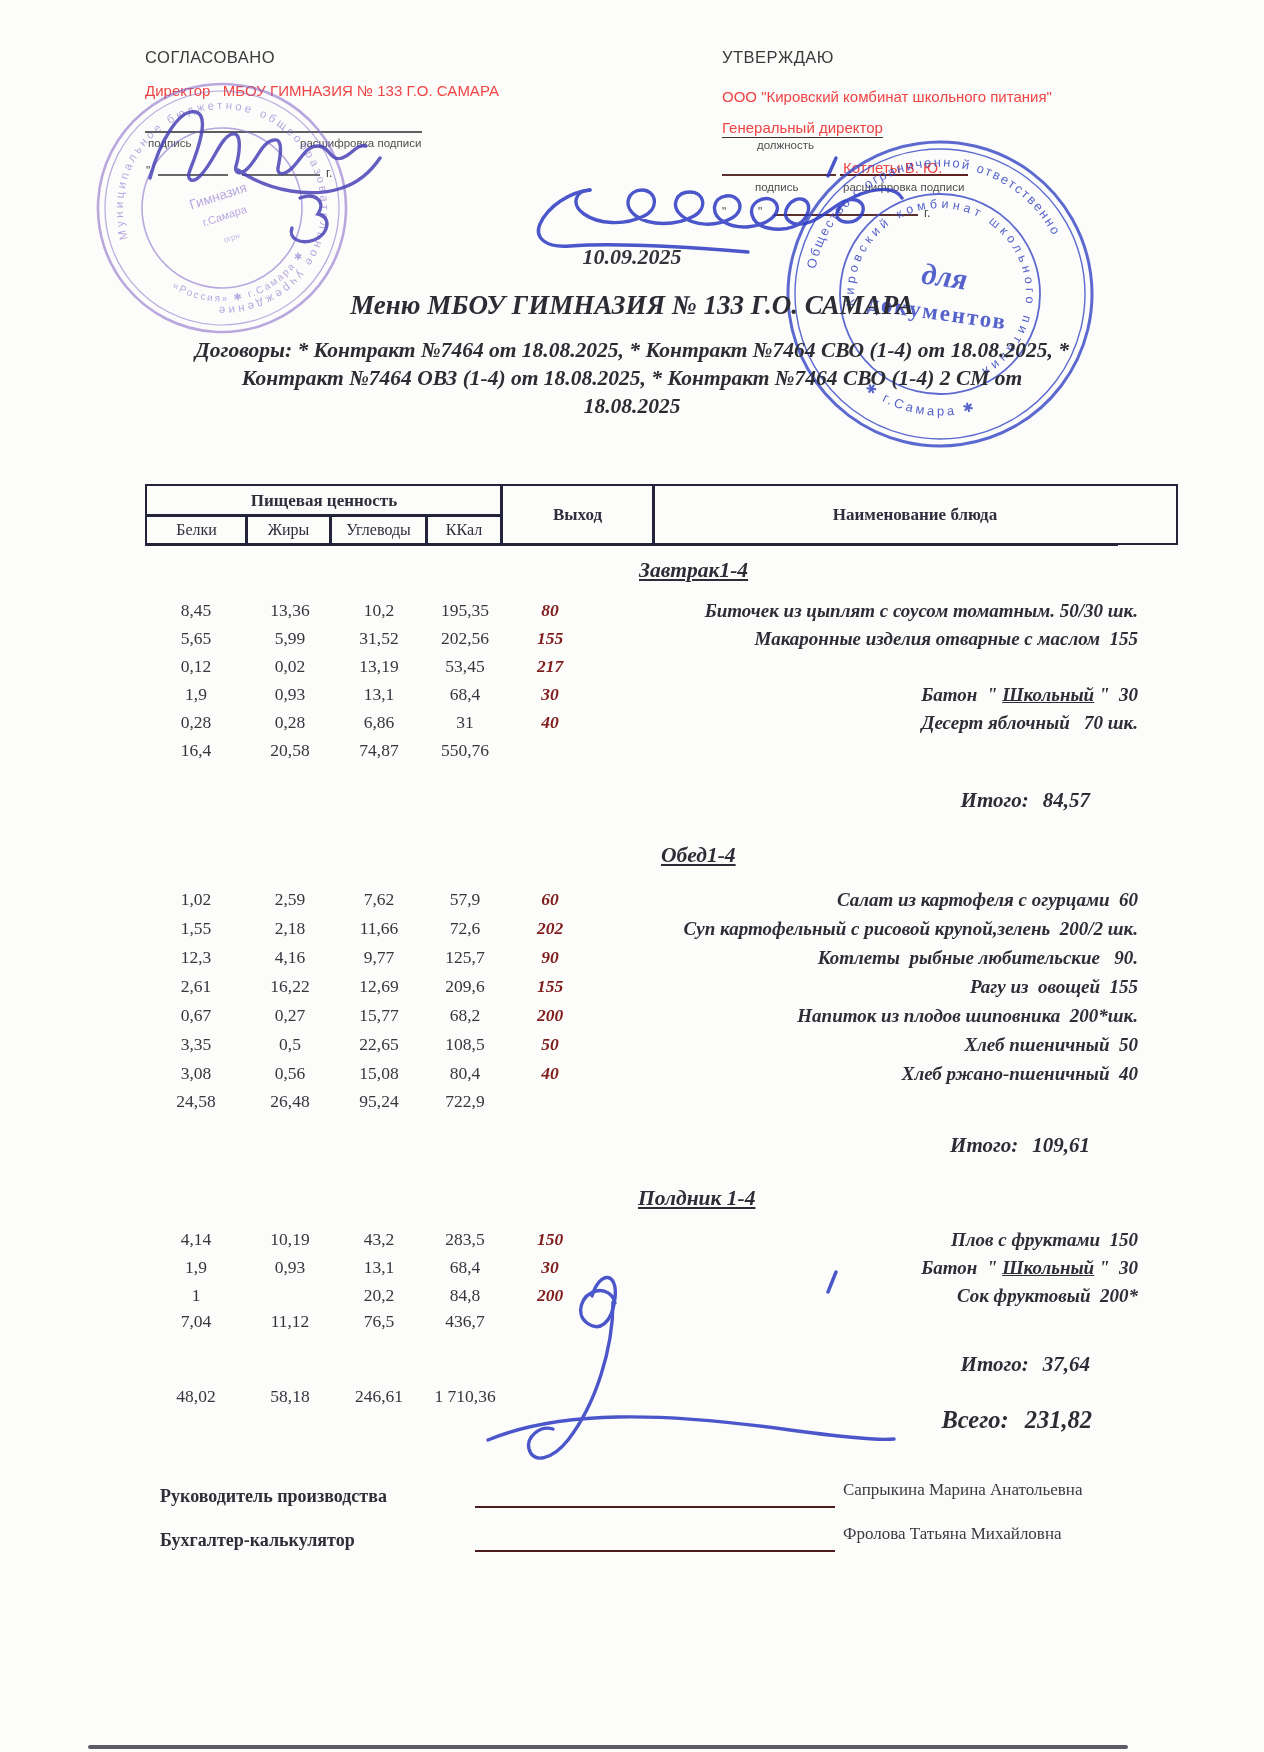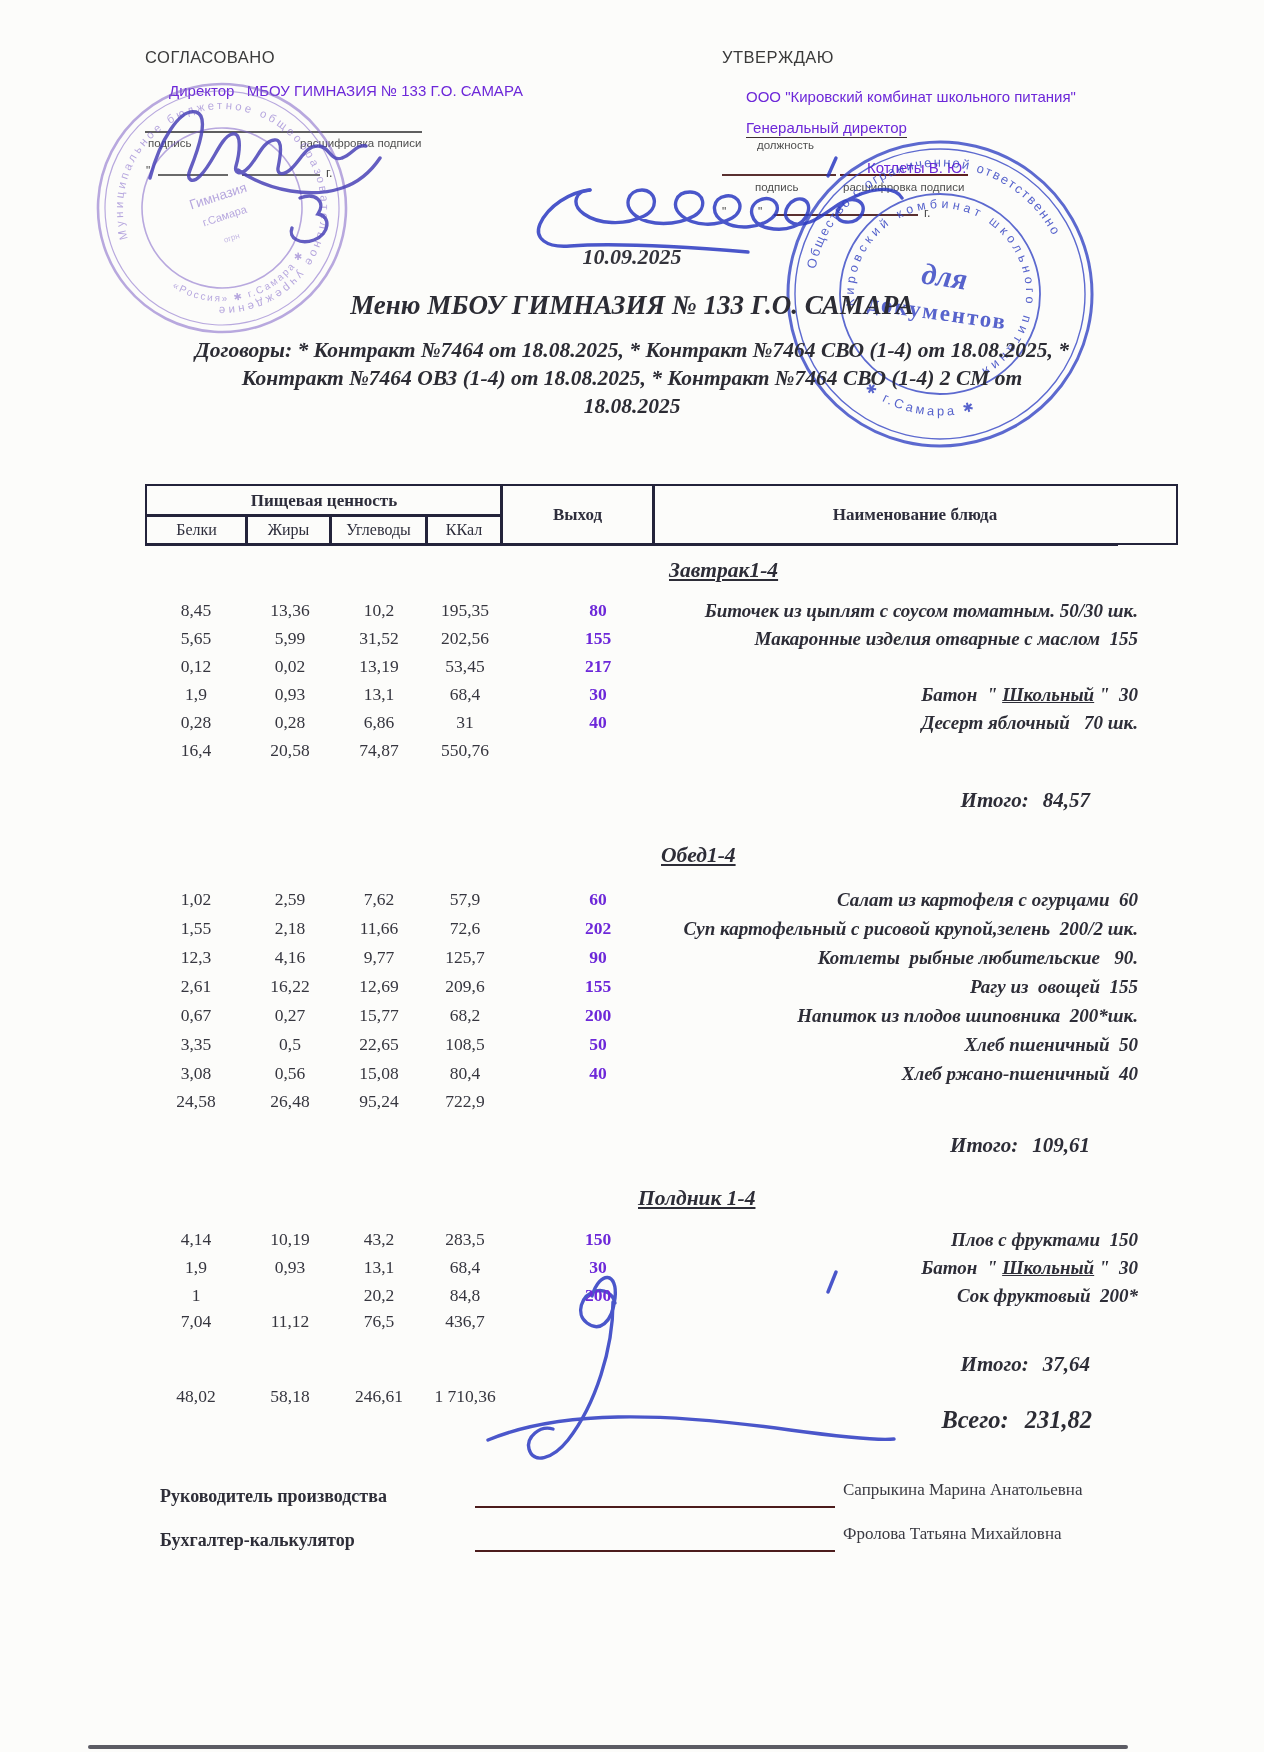--- a/index.html
+++ b/index.html
@@ -1,21 +1,21 @@
 <!DOCTYPE html>
 <html><head>
 <meta charset="utf-8">
 <style>
   html,body{margin:0;padding:0;background:#e9e9e9;}
   .page{position:relative;width:1264px;height:1752px;margin:0 auto;background:#fcfcfa;
         font-family:"Liberation Serif",serif;color:#33333b;overflow:hidden;}
   .abs{position:absolute;}
   .sans{font-family:"Liberation Sans",sans-serif;}
   .caps{font-size:16.5px;color:#3a3a3a;letter-spacing:.5px;}
-  .line15{font-size:15px;color:#6d28d9;white-space:pre;margin-left:24px;}
+  .line15{font-size:15px;color:#ef4444;white-space:pre;}
   .lbl-sm{font-size:11.5px;color:#4f4f4f;font-family:"Liberation Sans",sans-serif;}
   .hline{position:absolute;height:1.5px;background:#5f5f5f;}
   .redline{position:absolute;height:2px;background:#5e2020;}
   .footline{position:absolute;height:2px;background:#4c1c1c;}
   .bi{font-weight:bold;font-style:italic;}
   .doc-date{font-size:22px;}
   .doc-title{font-size:27px;color:#2c2c34;}
   .contracts{font-size:21.5px;color:#2c2c34;}
   .center-line{left:0;width:1264px;text-align:center;}
   
@@ -23,21 +23,21 @@
       display:flex;align-items:center;justify-content:center;
       font-weight:bold;font-size:17px;color:#2e2e3c;}
   .th2{font-weight:normal;font-size:16px;}
   
   .row{position:absolute;left:0;width:1264px;height:26px;}
   .cell{position:absolute;font-size:17.5px;color:#36363f;text-align:center;white-space:pre;}
   .c-p{left:146px;width:100px;}
   .c-f{left:240px;width:100px;}
   .c-c{left:329px;width:100px;}
   .c-k{left:411px;width:108px;}
-  .c-out{left:548px;width:100px;font-weight:bold;color:#6d28d9;}
+  .c-out{left:500px;width:100px;font-weight:bold;color:#7f1d1d;font-style:italic;}
   .c-dish{left:663px;width:475px;text-align:right;font-weight:bold;font-style:italic;
           font-size:19px;white-space:pre;color:#2d2d37;}
   .u{text-decoration:underline;}
   .sec-h{position:absolute;font-weight:bold;font-style:italic;font-size:21.5px;
          text-decoration:underline;color:#2d2d37;}
   .itogo{position:absolute;left:780px;width:310px;text-align:right;
          font-weight:bold;font-style:italic;font-size:21px;color:#2d2d37;}
   .itogo .val{margin-left:14px;}
   .vsego{position:absolute;left:780px;width:312px;text-align:right;
          font-weight:bold;font-style:italic;font-size:24.5px;color:#2c2c34;}
@@ -159,21 +159,21 @@
 
   <div class="th" style="left:145px;top:484px;width:358px;height:33px;">Пищевая ценность</div>
   <div class="th th2" style="left:145px;top:514px;width:103px;height:31px;">Белки</div>
   <div class="th th2" style="left:245px;top:514px;width:87px;height:31px;">Жиры</div>
   <div class="th th2" style="left:329px;top:514px;width:99px;height:31px;">Углеводы</div>
   <div class="th th2" style="left:425px;top:514px;width:78px;height:31px;">ККал</div>
   <div class="th" style="left:500px;top:484px;width:155px;height:61px;">Выход</div>
   <div class="th" style="left:652px;top:484px;width:526px;height:61px;">Наименование блюда</div>
   <div class="abs" style="left:145px;top:543px;width:973px;height:3px;background:#23233a;"></div>
 
-  <div class="sec-h" style="left:669px;top:558px;">Завтрак1-4</div>
+  <div class="sec-h" style="left:639px;top:558px;">Завтрак1-4</div>
 
   <div class="row" style="top:600px;">
     <span class="cell c-p">8,45</span>
     <span class="cell c-f">13,36</span>
     <span class="cell c-c">10,2</span>
     <span class="cell c-k">195,35</span>
     <span class="cell c-out">80</span>
     <span class="cell c-dish">Биточек из цыплят с соусом томатным. 50/30 шк.</span>
   </div>
   <div class="row" style="top:628px;">

